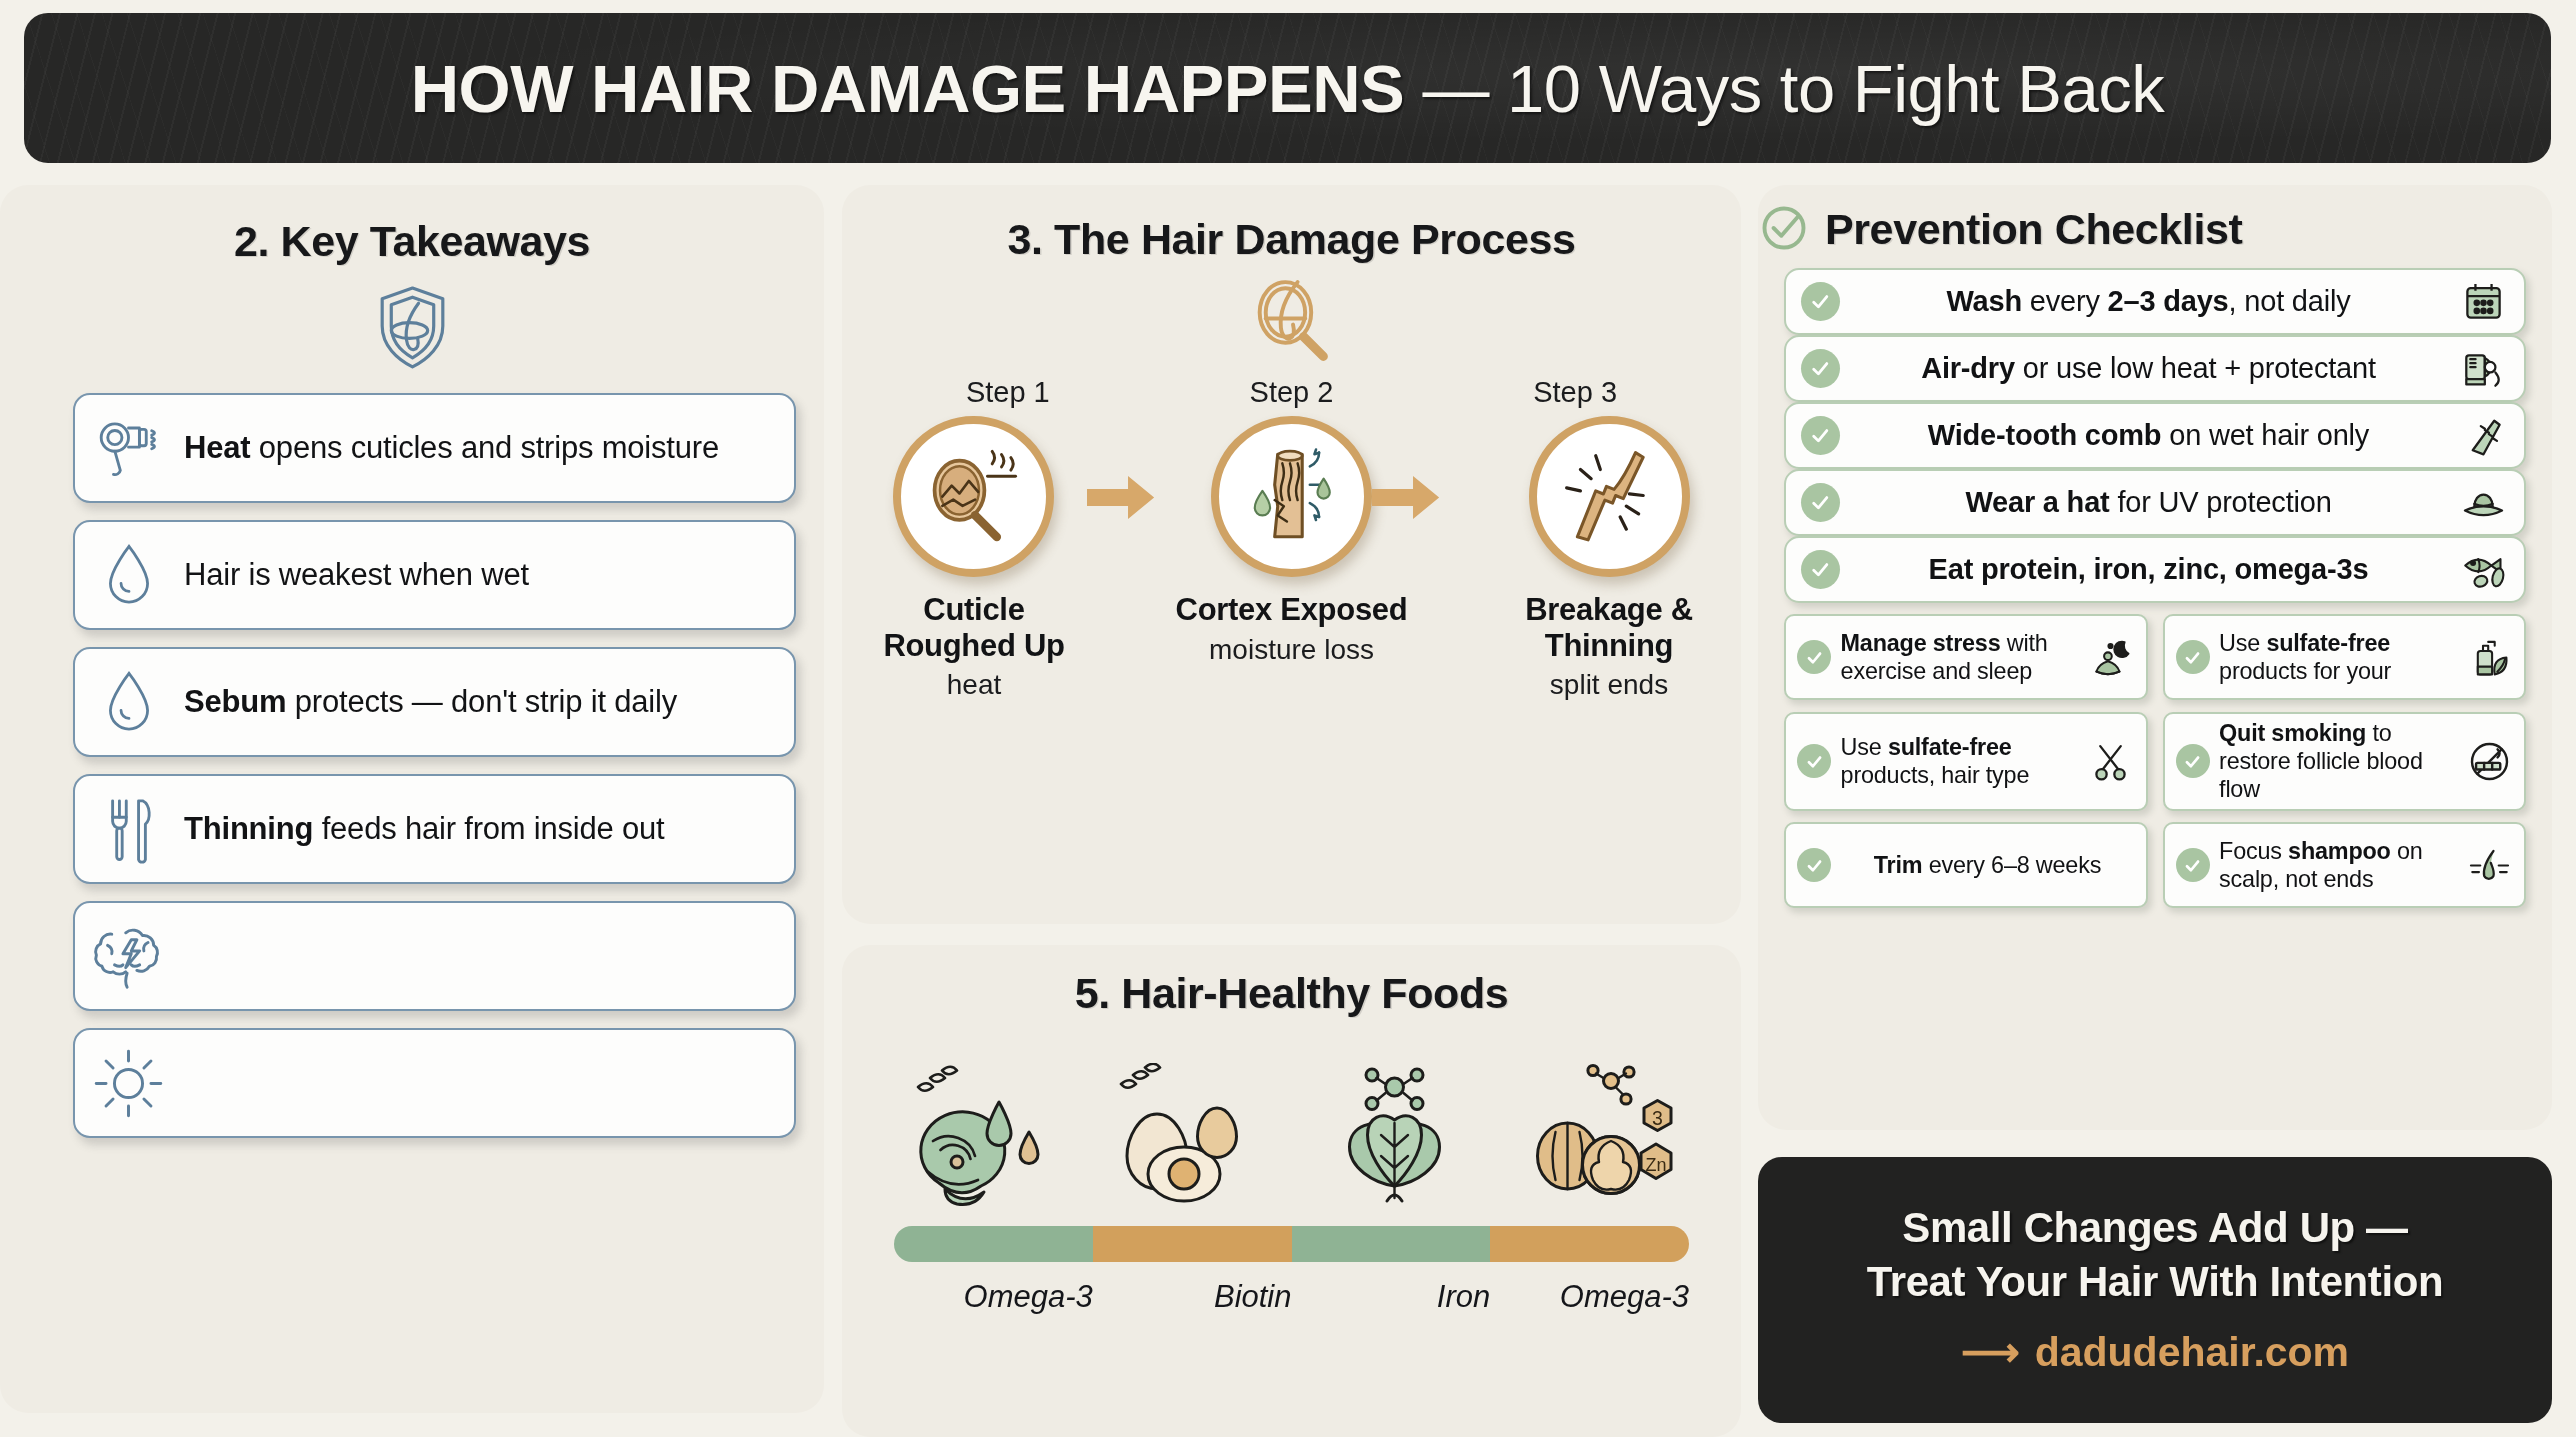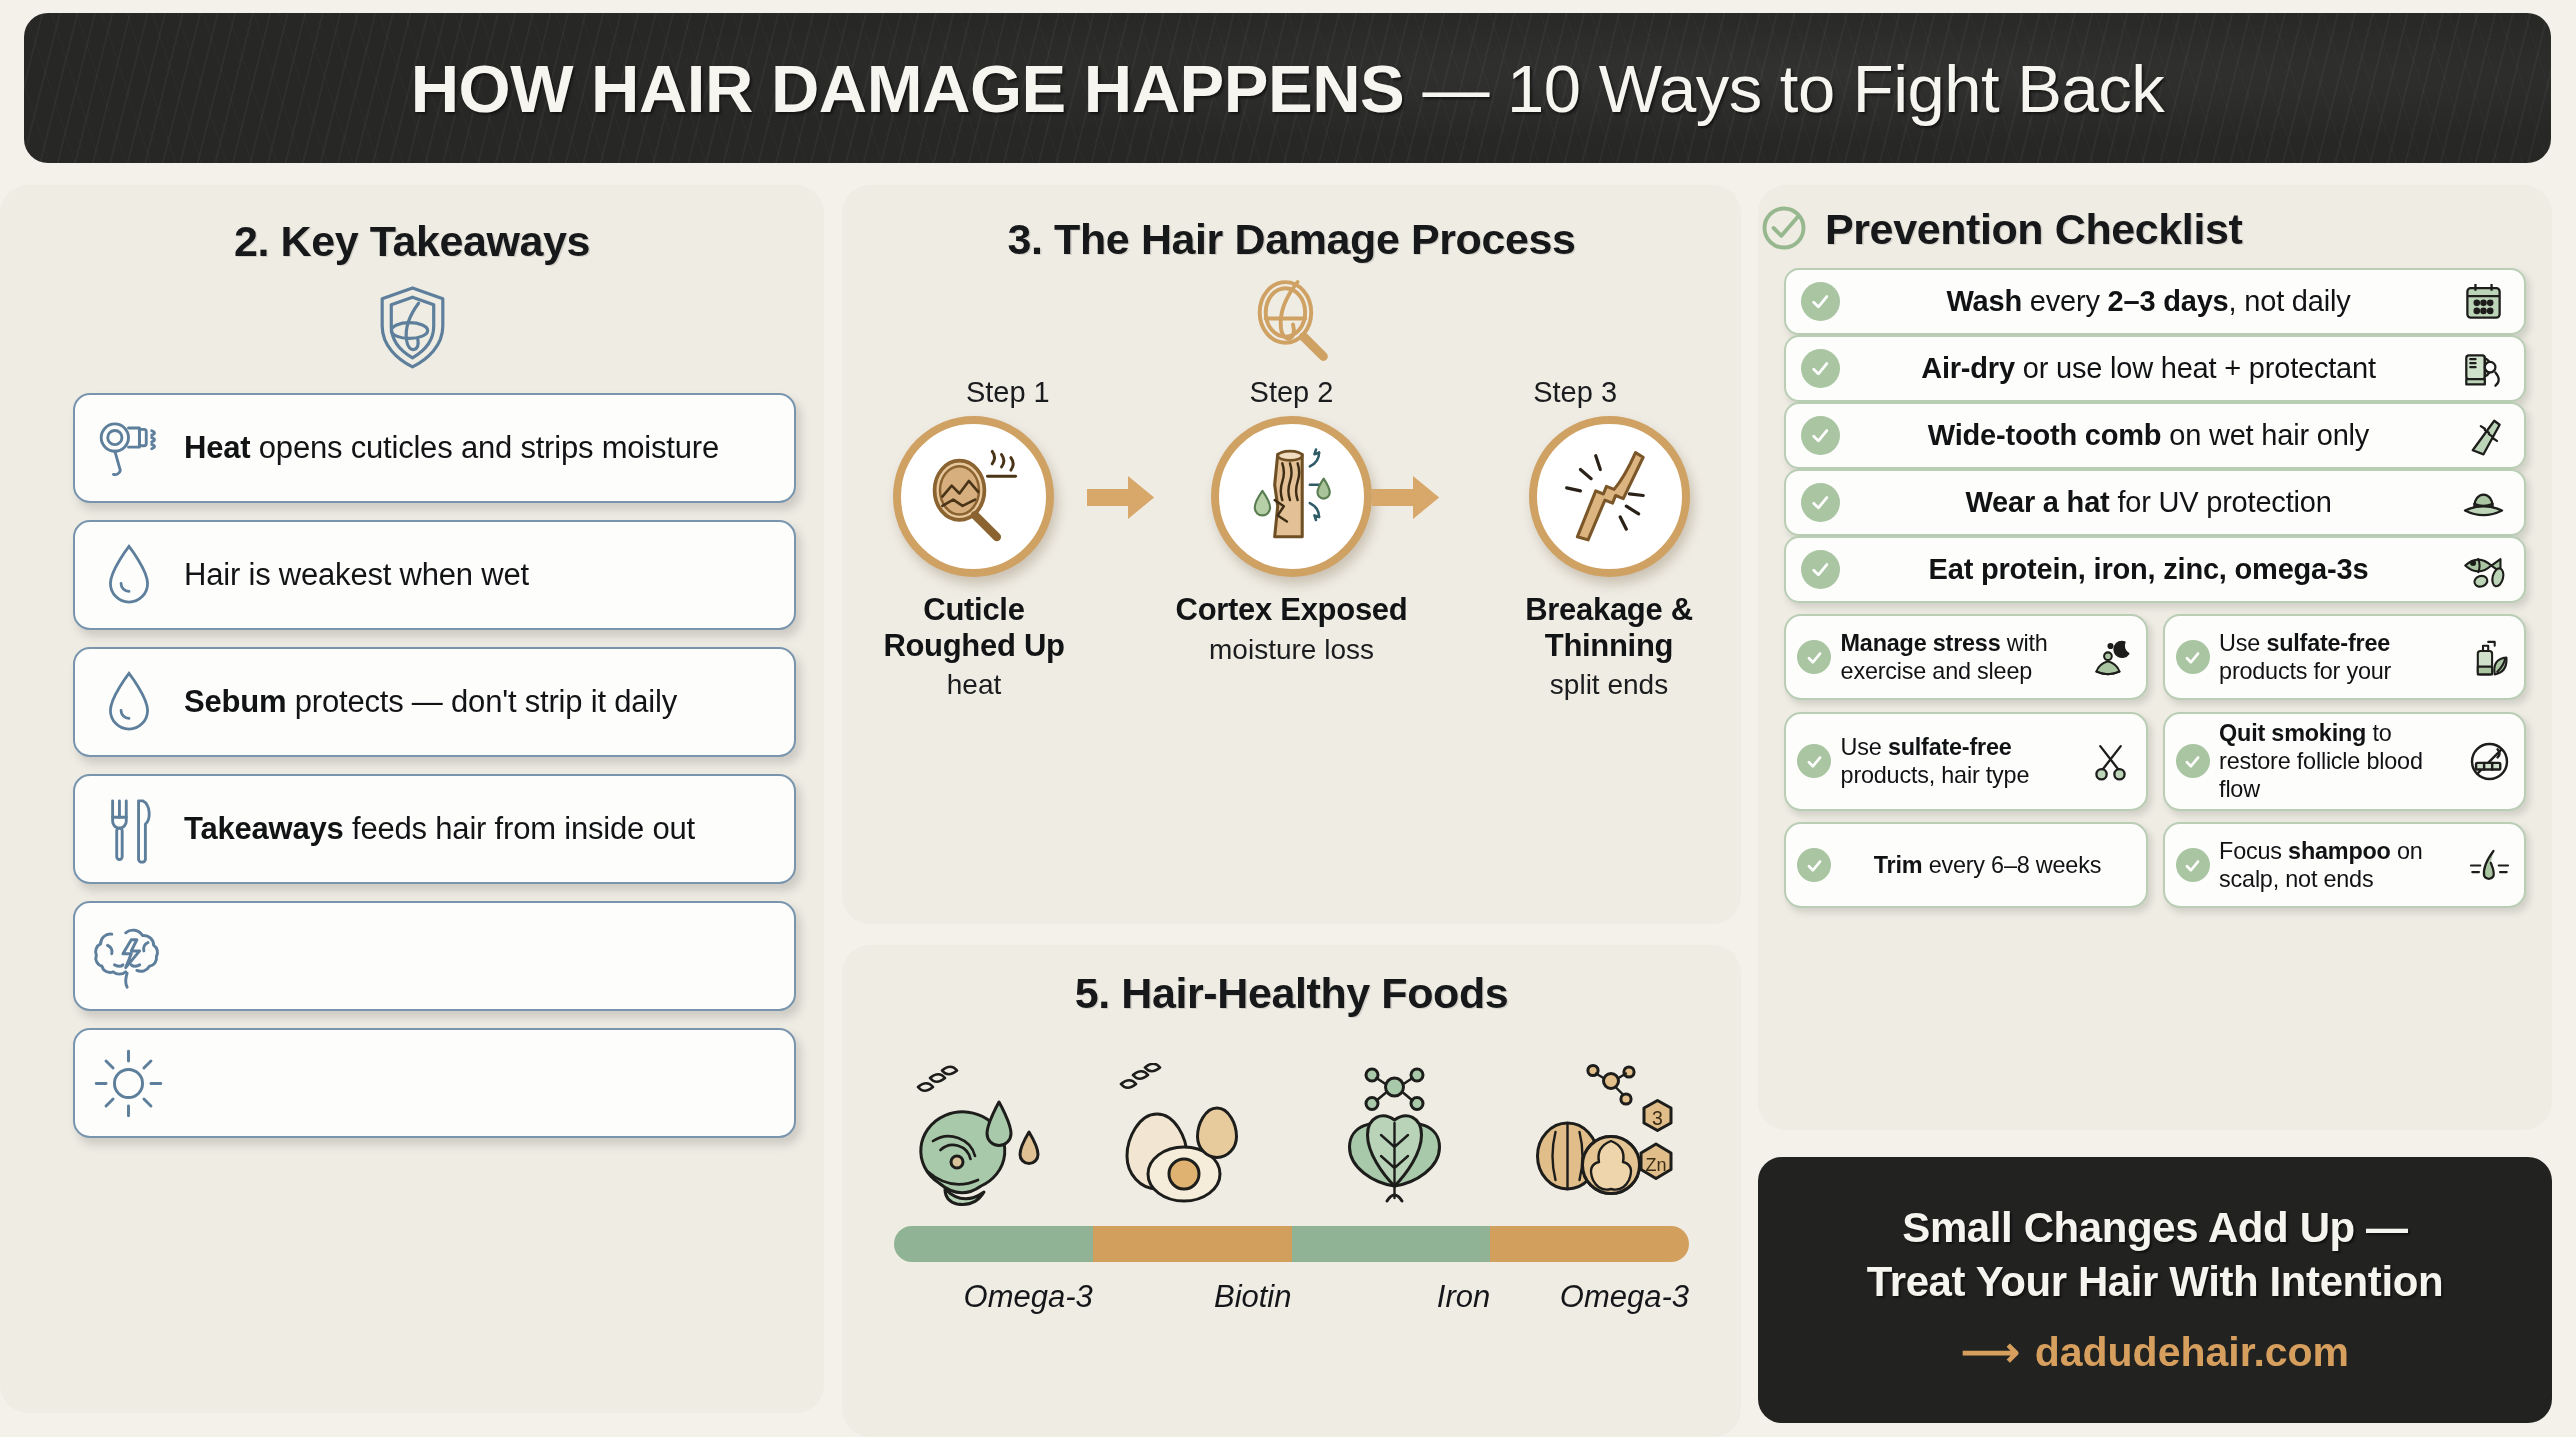--- a/index.html
+++ b/index.html
@@ -104,21 +104,21 @@
     flex:0 0 39px; height:39px; border-radius:50%; background:#a9c5a2;
     display:flex; align-items:center; justify-content:center;
   }
   .chk-dot svg { display:block; }
   .chk-txt { flex:1; font-size: 29px; color:#111214; text-align:center; letter-spacing:-0.2px; }
   .chk-txt b { font-weight:700; }
   .chk-ico { flex:0 0 52px; display:flex; justify-content:center; align-items:center; }
 
   .chk-grid { margin: 11.2px 26px 0 26px; display:grid; grid-template-columns: 1fr 1fr; gap: 11.2px 15px; }
   .chk-cell {
-    background:#fdfdfc; border:2.8px solid #b9ceb5; border-radius:17px;
+    background:#fdfdfc; border:2.8px solid #b9ceb5; border-radius:10px;
     min-height: 86px; display:flex; align-items:center; gap:9.4px; padding: 5.6px 11.2px;
     box-shadow: 3.7px 4.7px 6.6px rgba(110,120,105,.22);
   }
   .chk-cell .chk-dot { flex:0 0 34px; height:34px; }
   .cell-txt { flex:1; font-size: 23.4px; line-height:1.2; color:#111214; letter-spacing:-0.2px; }
   .cell-txt b { font-weight:700; }
   .cell-ico { flex:0 0 47px; display:flex; justify-content:center; align-items:center; }
 
   
   .cta {
@@ -197,21 +197,21 @@
 
       <div class="take-card">
         <div class="take-ico">
           <svg width="58" height="71" viewBox="0 0 42 52" fill="none" stroke="#5d7f9b" stroke-width="2.1" stroke-linecap="round" stroke-linejoin="round">
             <path d="M9 5 v12 M14 5 v12 M19 5 v12"></path>
             <path d="M9 17 h10 a0 0 0 0 1 0 0 v3 a5 5 0 0 1 -5 5 a5 5 0 0 1 -5 -5 Z"></path>
             <rect x="12" y="25" width="4" height="23" rx="2"></rect>
             <path d="M31 5 c6 3 6 14 2 17 v26 a2.6 2.6 0 0 1 -5 0 V5 Z"></path>
           </svg>
         </div>
-        <div class="take-txt"><b>Takeaways</b><span> feeds hair from inside out</span></div>
+        <div class="take-txt"><b>Thinning</b><span> feeds hair from inside out</span></div>
       </div>
 
       <div class="take-card">
         <div class="take-ico">
           <svg width="79" height="67" viewBox="0 0 56 48" fill="none" stroke="#5d7f9b" stroke-width="2.1" stroke-linecap="round" stroke-linejoin="round">
             <path d="M16 8 a7 7 0 0 0 -8 7 a6 6 0 0 0 -3 8 a6 6 0 0 0 4 8 a6 6 0 0 0 8 4 a7 7 0 0 0 9 0"></path>
             <path d="M26 7 a8 8 0 0 1 12 2 a7 7 0 0 1 8 7 a6 6 0 0 1 2 8 a6 6 0 0 1 -5 7 a7 7 0 0 1 -9 3"></path>
             <path d="M13 16 q4 2 3 6 M42 14 q-4 2 -3 6 M18 30 q4 2 6 0 M36 30 q-4 2 -6 0"></path>
             <path d="M27 36 q-2 6 0 10"></path>
             <path d="M30 12 l-6 10 h6 l-4 10 l10 -12 h-6 l4 -8 Z"></path>

